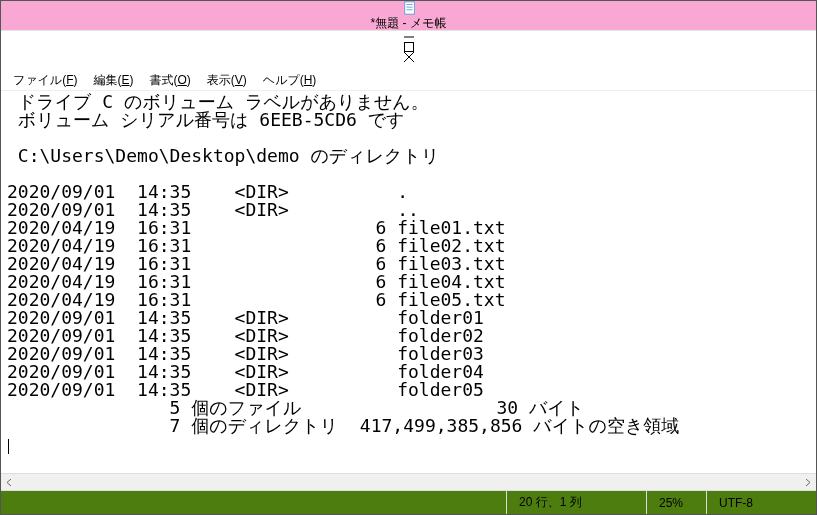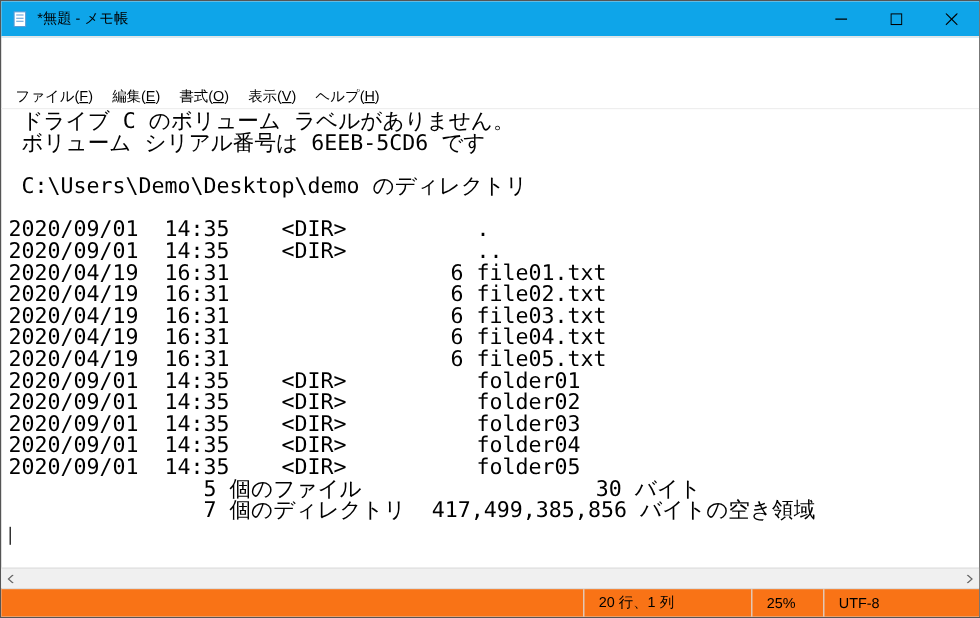--- a/index.html
+++ b/index.html
@@ -8,23 +8,24 @@
     font-family: "Yu Gothic UI", "Meiryo", sans-serif;
     font-size: 12px;
     background:#fff;
     width:817px; height:515px;
     border:1px solid #555;
     display:flex; flex-direction:column;
     overflow:hidden;
   }
   .titlebar {
     height:30px;
-    background:#0ea5e9;
+    background:#f9a8d4;
     display:flex; align-items:center;
     border-bottom:1px solid #e5e5e5;
+    flex-direction:column;
   }
   .titlebar .icon { width:16px; height:16px; margin:0 6px 0 8px; display:flex; align-items:center; justify-content:center;}
   .titlebar .title { flex:0 0 auto; color:#000; }
   .titlebar .spacer { flex:1; }
   .win-btn {
     width:46px; height:30px; display:flex; align-items:center; justify-content:center;
     font-size:10px; cursor:default;
   }
   .menubar {
     height:20px;
@@ -50,21 +51,21 @@
   .hscroll {
     height:17px; background:#f0f0f0; border-top:1px solid #ddd;
     display:flex; align-items:stretch;
   }
   .hscroll .arrow {
     width:17px; display:flex; align-items:center; justify-content:center;
     color:#666; font-size:9px; background:#f0f0f0;
   }
   .hscroll .track { flex:1; background:#f0f0f0; }
   .statusbar {
-    height:24px; background:#f97316; border-top:1px solid #ddd;
+    height:24px; background:#4d7c0f; border-top:1px solid #ddd;
     display:flex; align-items:stretch; font-size:12px; color:#000;
   }
   .statusbar .cell {
     border-left:1px solid #ddd; display:flex; align-items:center; padding:0 12px;
   }
   .statusbar .spacer { flex:1; border-left:none;}
   .notepad-ico { width:14px; height:14px; }
 </style>
 </head>
 <body>
@@ -138,14 +139,14 @@
     <svg width="7" height="7">
         <polyline points="2,0 6,3.5 2,7" fill="none" stroke="#666"></polyline>
       </svg>
   </div>
 </div>
 
 <div class="statusbar">
   <div class="spacer"></div>
   <div class="cell" style="width:140px">20 行、1 列</div>
   <div class="cell" style="width:60px">25%</div>
-  <div class="cell" style="width:130px">UTF-8</div>
+  <div class="cell" style="width:110px">UTF-8</div>
 </div>
 
 </body></html>

